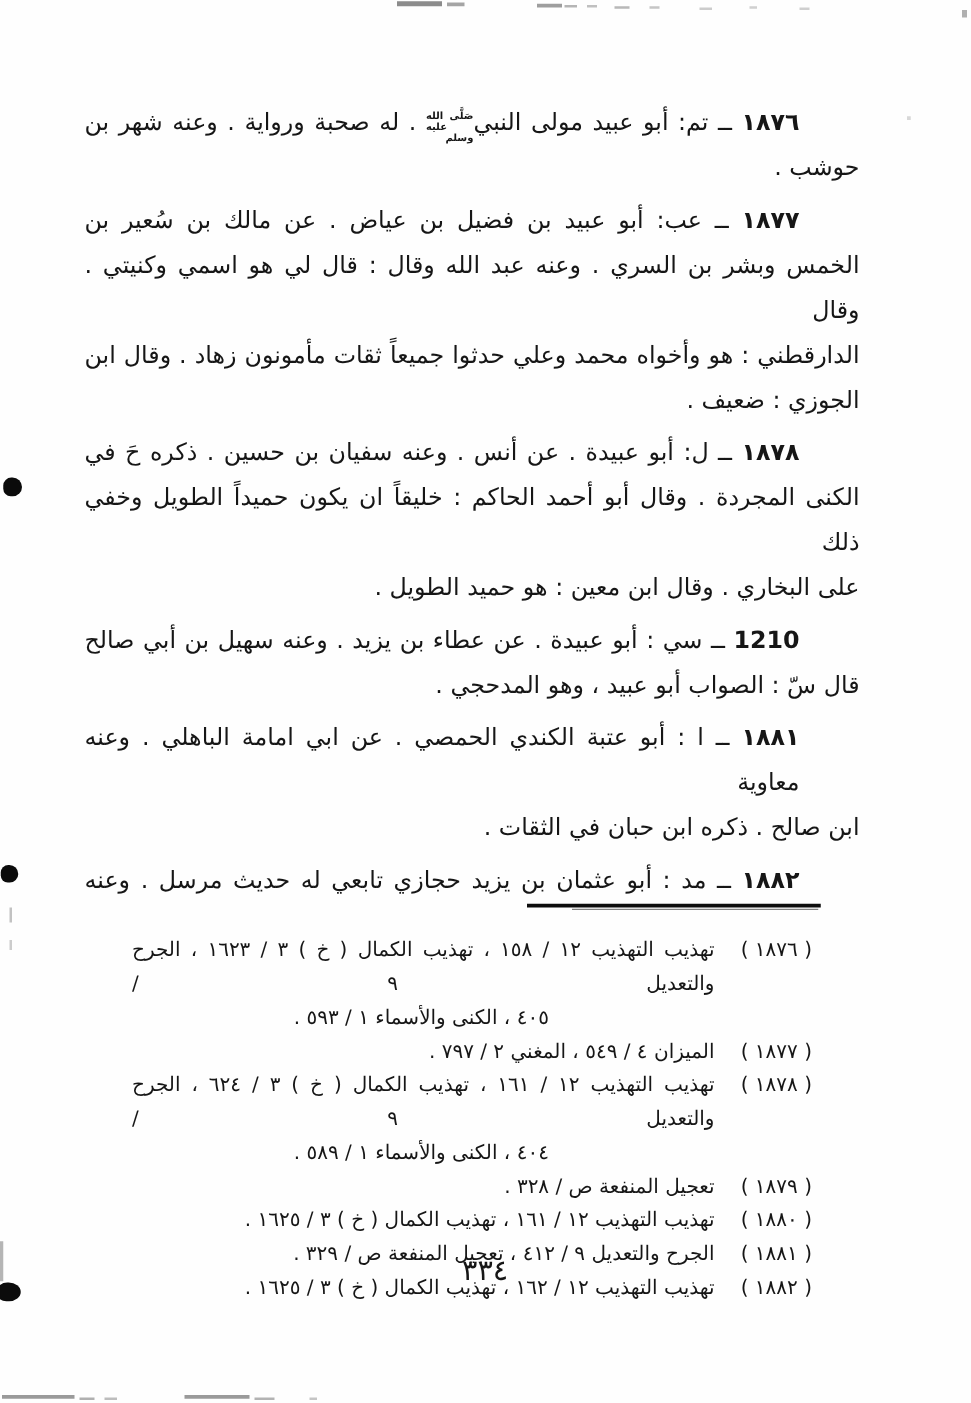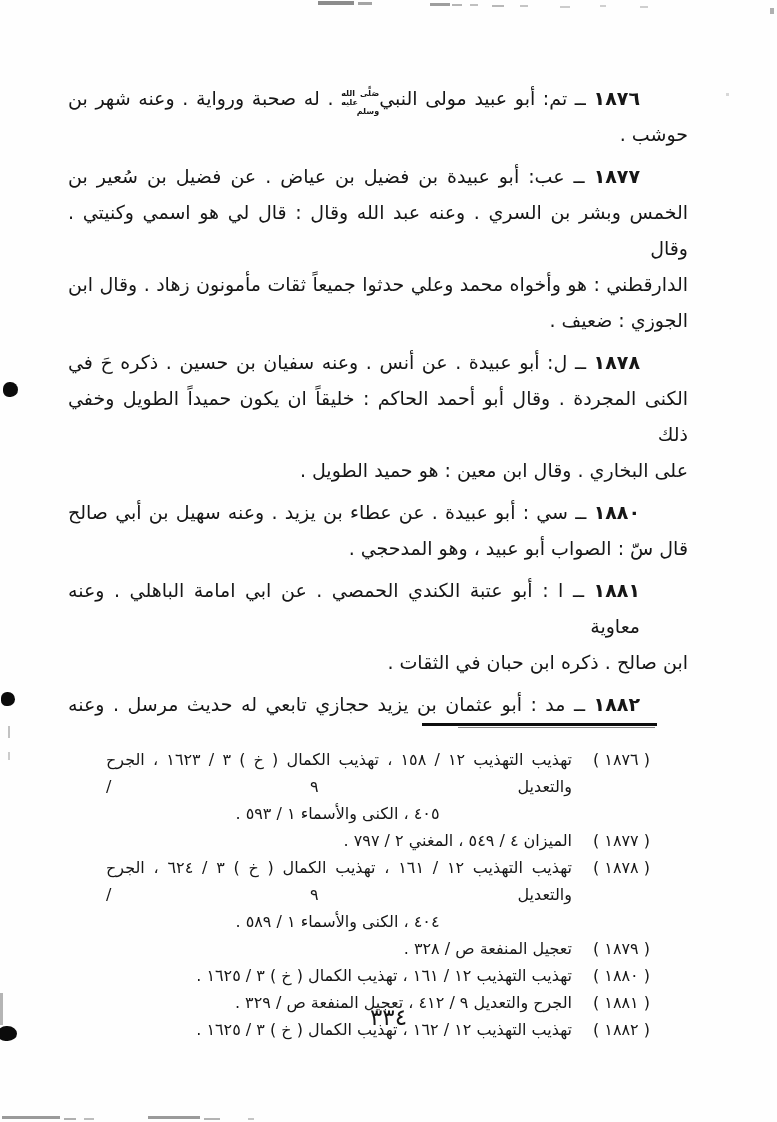--- a/index.html
+++ b/index.html
@@ -45,36 +45,36 @@
 <div class="main">
 
   <div class="entry">
     <div class="line first"><span class="entry-num">١٨٧٦</span>
       <span>ــ تم: أبو عبيد مولى النبي</span><span class="pbuh"><span>صَلَّى الله</span><span>عليه وسلم</span></span><span> . له صحبة ورواية . وعنه شهر بن</span></div>
     <div class="line last">حوشب .</div>
   </div>
 
   <div class="entry">
     <div class="line first"><span class="entry-num">١٨٧٧</span>
-      <span>ــ عب: أبو عبيدة بن فضيل بن عياض . عن فضيل بن سُعير بن</span></div>
+      <span>ــ عب: أبو عبيد بن فضيل بن عياض . عن مالك بن سُعير بن</span></div>
     <div class="line justify">الخمس وبشر بن السري . وعنه عبد الله وقال : قال لي هو اسمي وكنيتي . وقال</div>
     <div class="line justify">الدارقطني : هو وأخواه محمد وعلي حدثوا جميعاً ثقات مأمونون زهاد . وقال ابن</div>
     <div class="line last">الجوزي : ضعيف .</div>
   </div>
 
   <div class="entry">
     <div class="line first"><span class="entry-num">١٨٧٨</span>
       <span>ــ ل: أبو عبيدة . عن أنس . وعنه سفيان بن حسين . ذكره حَ في</span></div>
     <div class="line justify">الكنى المجردة . وقال أبو أحمد الحاكم : خليقاً ان يكون حميداً الطويل وخفي ذلك</div>
     <div class="line last">على البخاري . وقال ابن معين : هو حميد الطويل .</div>
   </div>
 
 
   <div class="entry">
-    <div class="line first"><span class="entry-num">١٨٨٠</span>
+    <div class="line first"><span class="entry-num">1210</span>
       <span>ــ سي : أبو عبيدة . عن عطاء بن يزيد . وعنه سهيل بن أبي صالح</span></div>
     <div class="line last">قال سّ : الصواب أبو عبيد ، وهو المدحجي .</div>
   </div>
 
   <div class="entry">
     <div class="line first"><span class="entry-num">١٨٨١</span>
       <span>ــ ا : أبو عتبة الكندي الحمصي . عن ابي امامة الباهلي . وعنه معاوية</span></div>
     <div class="line last">ابن صالح . ذكره ابن حبان في الثقات .</div>
   </div>
 

